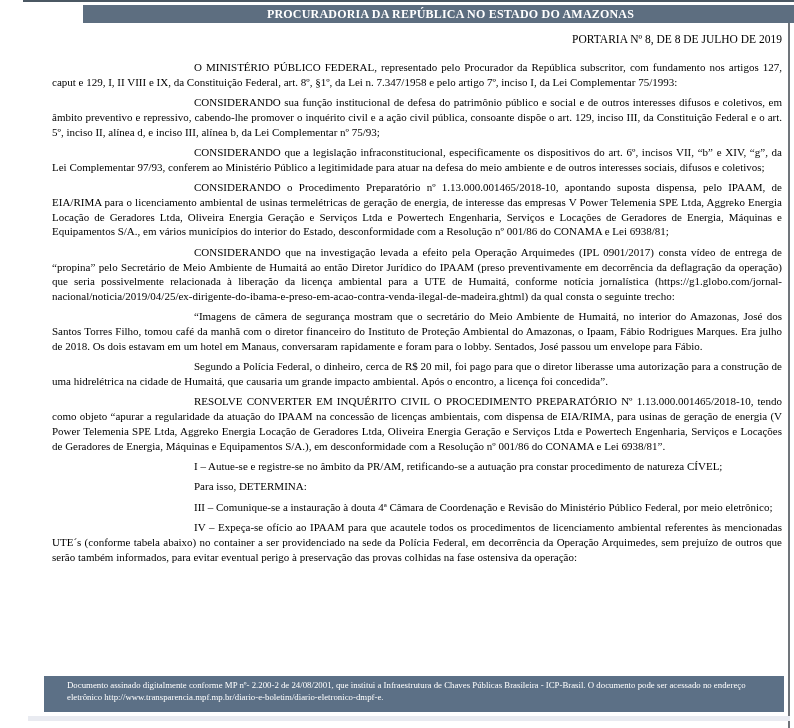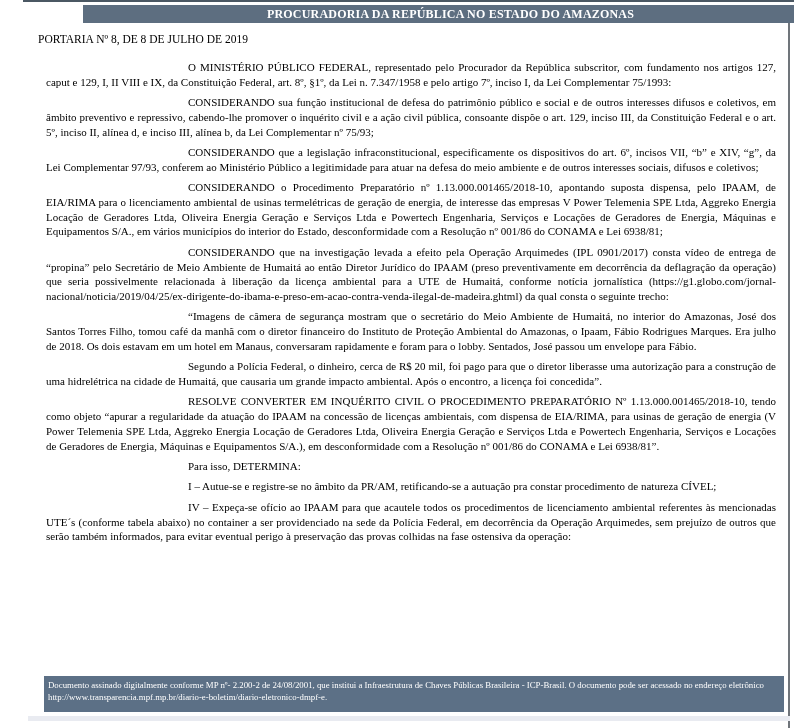--- a/index.html
+++ b/index.html
@@ -9,31 +9,31 @@
   }
   .top-rule{position:absolute;top:0;left:23px;right:0;height:2px;background:#4b5863;}
   .right-rule{position:absolute;top:5px;right:4px;width:2px;bottom:0;background:#70757b;}
   .header-bar{
     position:absolute;top:5px;left:35px;width:735px;height:18px;
     background:#5d6e80;color:#ffffff;text-align:center;
     font-weight:bold;font-size:12px;line-height:18px;letter-spacing:0.2px;margin-left:48px;
   }
   .portaria-line{
     position:absolute;top:33px;right:12px;left:38px;
-    text-align:left;font-size:11.5px;
+    text-align:right;font-size:11.5px;
   }
   .doc-body{
-    position:absolute;top:60px;left:46px;width:730px;
+    position:absolute;top:60px;left:52px;width:730px;
     font-size:11px;line-height:14.8px;text-align:justify;
   }
   .doc-body p{margin:0 0 5.5px 0;text-indent:142px;}
   .footer-bar{
     position:absolute;top:676px;left:44px;width:740px;box-sizing:border-box;
     background:#5c7086;color:#ffffff;
-    font-size:8.8px;line-height:11.5px;padding:4px 7px 9px 4px;
+    font-size:8.8px;line-height:11.5px;padding:4px 7px 9px 23px;
   }
   .footer-strip{
     position:absolute;top:716px;left:28px;width:762px;height:5px;background:#e9ebf1;
   }
 </style>
 </head>
 <body>
 
 <div class="top-rule"></div>
 <div class="right-rule"></div>
@@ -46,22 +46,23 @@
 
 <div class="doc-body">
   <p>O MINISTÉRIO PÚBLICO FEDERAL, representado pelo Procurador da República subscritor, com fundamento nos artigos 127, caput e 129, I, II VIII e IX, da Constituição Federal, art. 8º, §1º, da Lei n. 7.347/1958 e pelo artigo 7º, inciso I, da Lei Complementar 75/1993:</p>
   <p>CONSIDERANDO sua função institucional de defesa do patrimônio público e social e de outros interesses difusos e coletivos, em âmbito preventivo e repressivo, cabendo-lhe promover o inquérito civil e a ação civil pública, consoante dispõe o art. 129, inciso III, da Constituição Federal e o art. 5º, inciso II, alínea d, e inciso III, alínea b, da Lei Complementar nº 75/93;</p>
   <p>CONSIDERANDO que a legislação infraconstitucional, especificamente os dispositivos do art. 6º, incisos VII, “b” e XIV, “g”, da Lei Complementar 97/93, conferem ao Ministério Público a legitimidade para atuar na defesa do meio ambiente e de outros interesses sociais, difusos e coletivos;</p>
   <p>CONSIDERANDO o Procedimento Preparatório nº 1.13.000.001465/2018-10, apontando suposta dispensa, pelo IPAAM, de EIA/RIMA para o licenciamento ambiental de usinas termelétricas de geração de energia, de interesse das empresas V Power Telemenia SPE Ltda, Aggreko Energia Locação de Geradores Ltda, Oliveira Energia Geração e Serviços Ltda e Powertech Engenharia, Serviços e Locações de Geradores de Energia, Máquinas e Equipamentos S/A., em vários municípios do interior do Estado, desconformidade com a Resolução nº 001/86 do CONAMA e Lei 6938/81;</p>
   <p>CONSIDERANDO que na investigação levada a efeito pela Operação Arquimedes (IPL 0901/2017) consta vídeo de entrega de “propina” pelo Secretário de Meio Ambiente de Humaitá ao então Diretor Jurídico do IPAAM (preso preventivamente em decorrência da deflagração da operação) que seria possivelmente relacionada à liberação da licença ambiental para a UTE de Humaitá, conforme notícia jornalística (https://g1.globo.com/jornal-nacional/noticia/2019/04/25/ex-dirigente-do-ibama-e-preso-em-acao-contra-venda-ilegal-de-madeira.ghtml) da qual consta o seguinte trecho:</p>
   <p>“Imagens de câmera de segurança mostram que o secretário do Meio Ambiente de Humaitá, no interior do Amazonas, José dos Santos Torres Filho, tomou café da manhã com o diretor financeiro do Instituto de Proteção Ambiental do Amazonas, o Ipaam, Fábio Rodrigues Marques. Era julho de 2018. Os dois estavam em um hotel em Manaus, conversaram rapidamente e foram para o lobby. Sentados, José passou um envelope para Fábio.</p>
   <p>Segundo a Polícia Federal, o dinheiro, cerca de R$ 20 mil, foi pago para que o diretor liberasse uma autorização para a construção de uma hidrelétrica na cidade de Humaitá, que causaria um grande impacto ambiental. Após o encontro, a licença foi concedida”.</p>
   <p>RESOLVE CONVERTER EM INQUÉRITO CIVIL O PROCEDIMENTO PREPARATÓRIO Nº 1.13.000.001465/2018-10, tendo como objeto “apurar a regularidade da atuação do IPAAM na concessão de licenças ambientais, com dispensa de EIA/RIMA, para usinas de geração de energia (V Power Telemenia SPE Ltda, Aggreko Energia Locação de Geradores Ltda, Oliveira Energia Geração e Serviços Ltda e Powertech Engenharia, Serviços e Locações de Geradores de Energia, Máquinas e Equipamentos S/A.), em desconformidade com a Resolução nº 001/86 do CONAMA e Lei 6938/81”.</p>
+  <p>I – Autue-se e registre-se no âmbito da PR/AM, retificando-se a autuação pra constar procedimento de natureza CÍVEL;</p>
   <p>Para isso, DETERMINA:</p>
-  <p>I – Autue-se e registre-se no âmbito da PR/AM, retificando-se a autuação pra constar procedimento de natureza CÍVEL;</p>
+  <p>III – Comunique-se a instauração à douta 4ª Câmara de Coordenação e Revisão do Ministério Público Federal, por meio eletrônico;</p>
   <p>IV – Expeça-se ofício ao IPAAM para que acautele todos os procedimentos de licenciamento ambiental referentes às mencionadas UTE´s (conforme tabela abaixo) no container a ser providenciado na sede da Polícia Federal, em decorrência da Operação Arquimedes, sem prejuízo de outros que serão também informados, para evitar eventual perigo à preservação das provas colhidas na fase ostensiva da operação:</p>
 </div>
 
 <div class="footer-bar">
   <span>Documento assinado digitalmente conforme MP nº- 2.200-2 de 24/08/2001, que institui a Infraestrutura de Chaves Públicas Brasileira - ICP-Brasil.  O documento pode ser acessado no endereço eletrônico  http://www.transparencia.mpf.mp.br/diario-e-boletim/diario-eletronico-dmpf-e.</span>
 </div>
 
 <div class="footer-strip"></div>
 
 </body></html>

